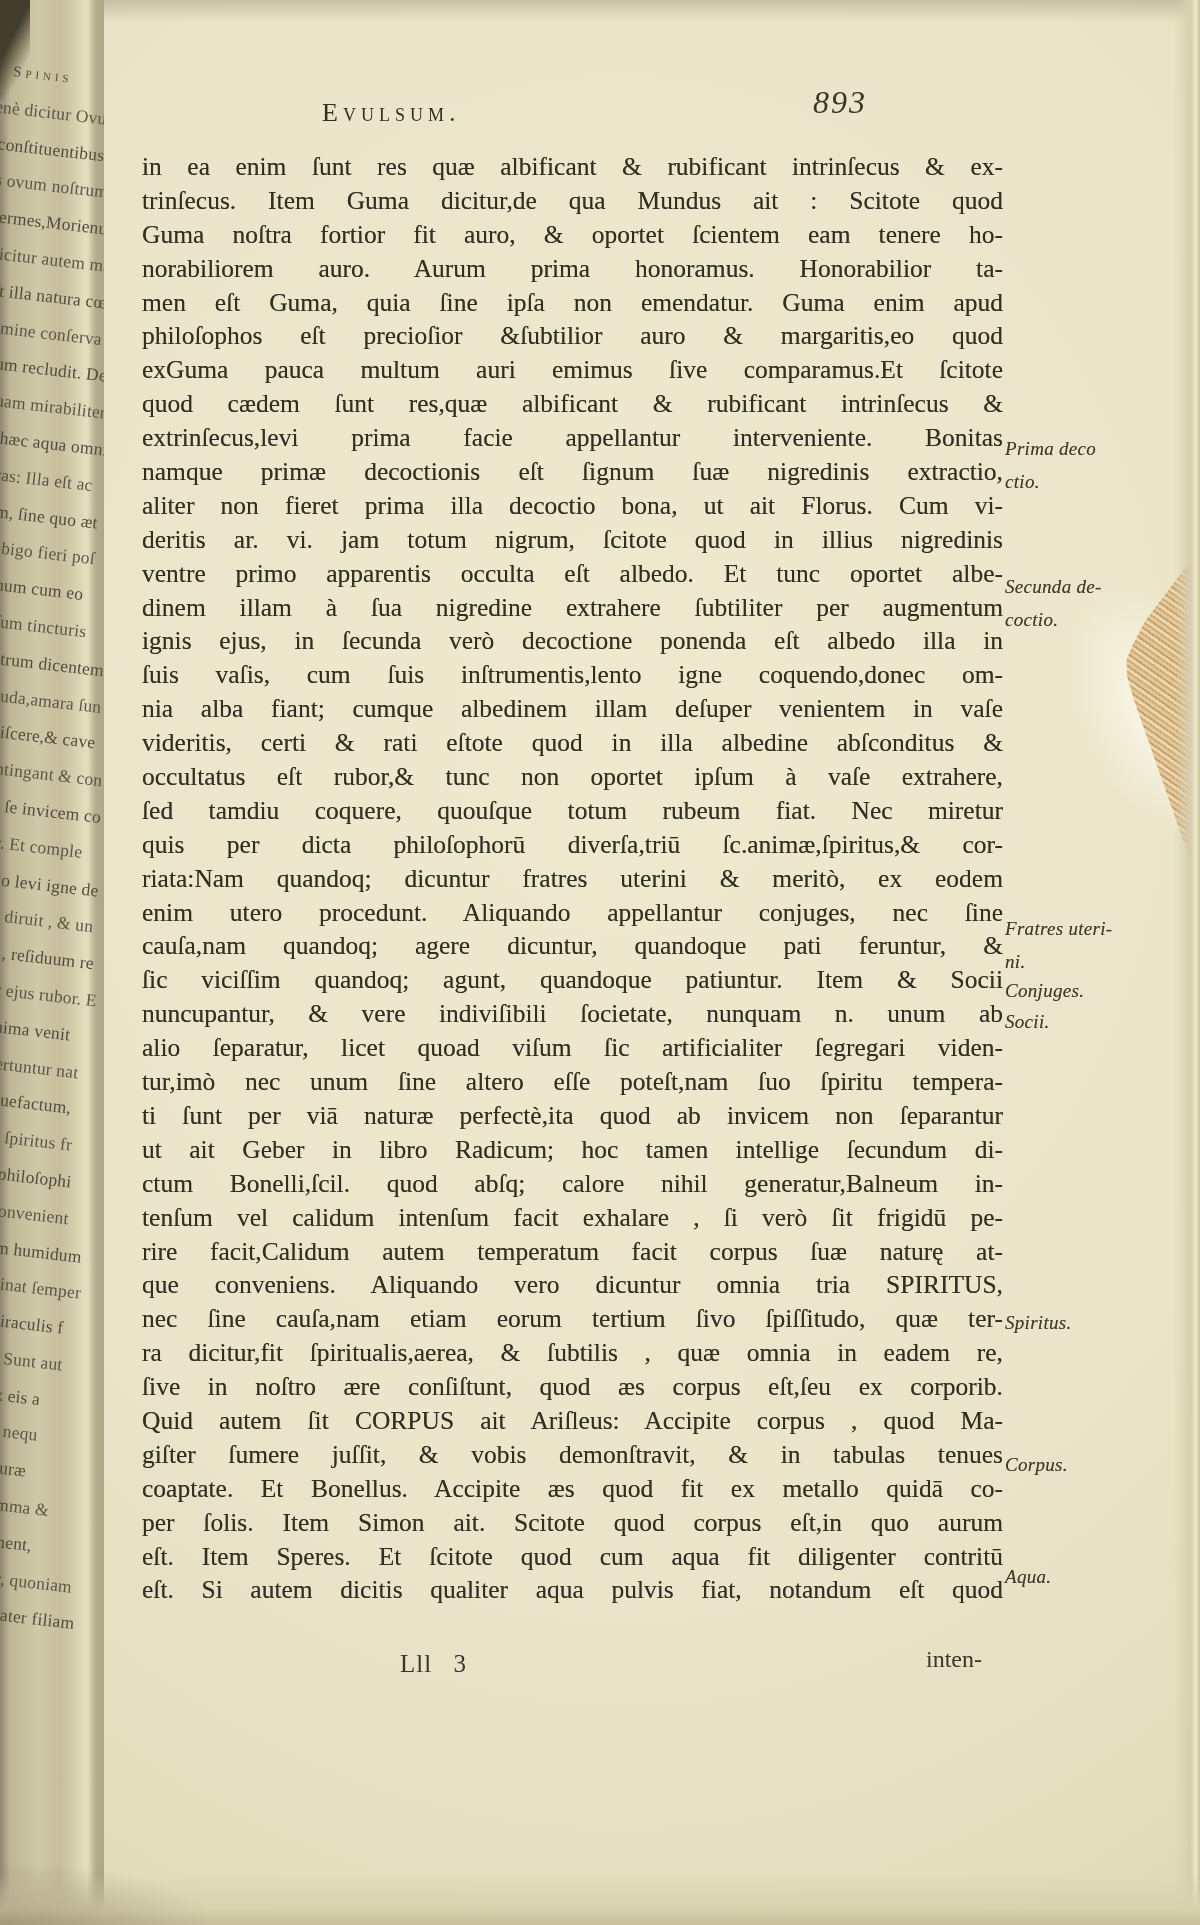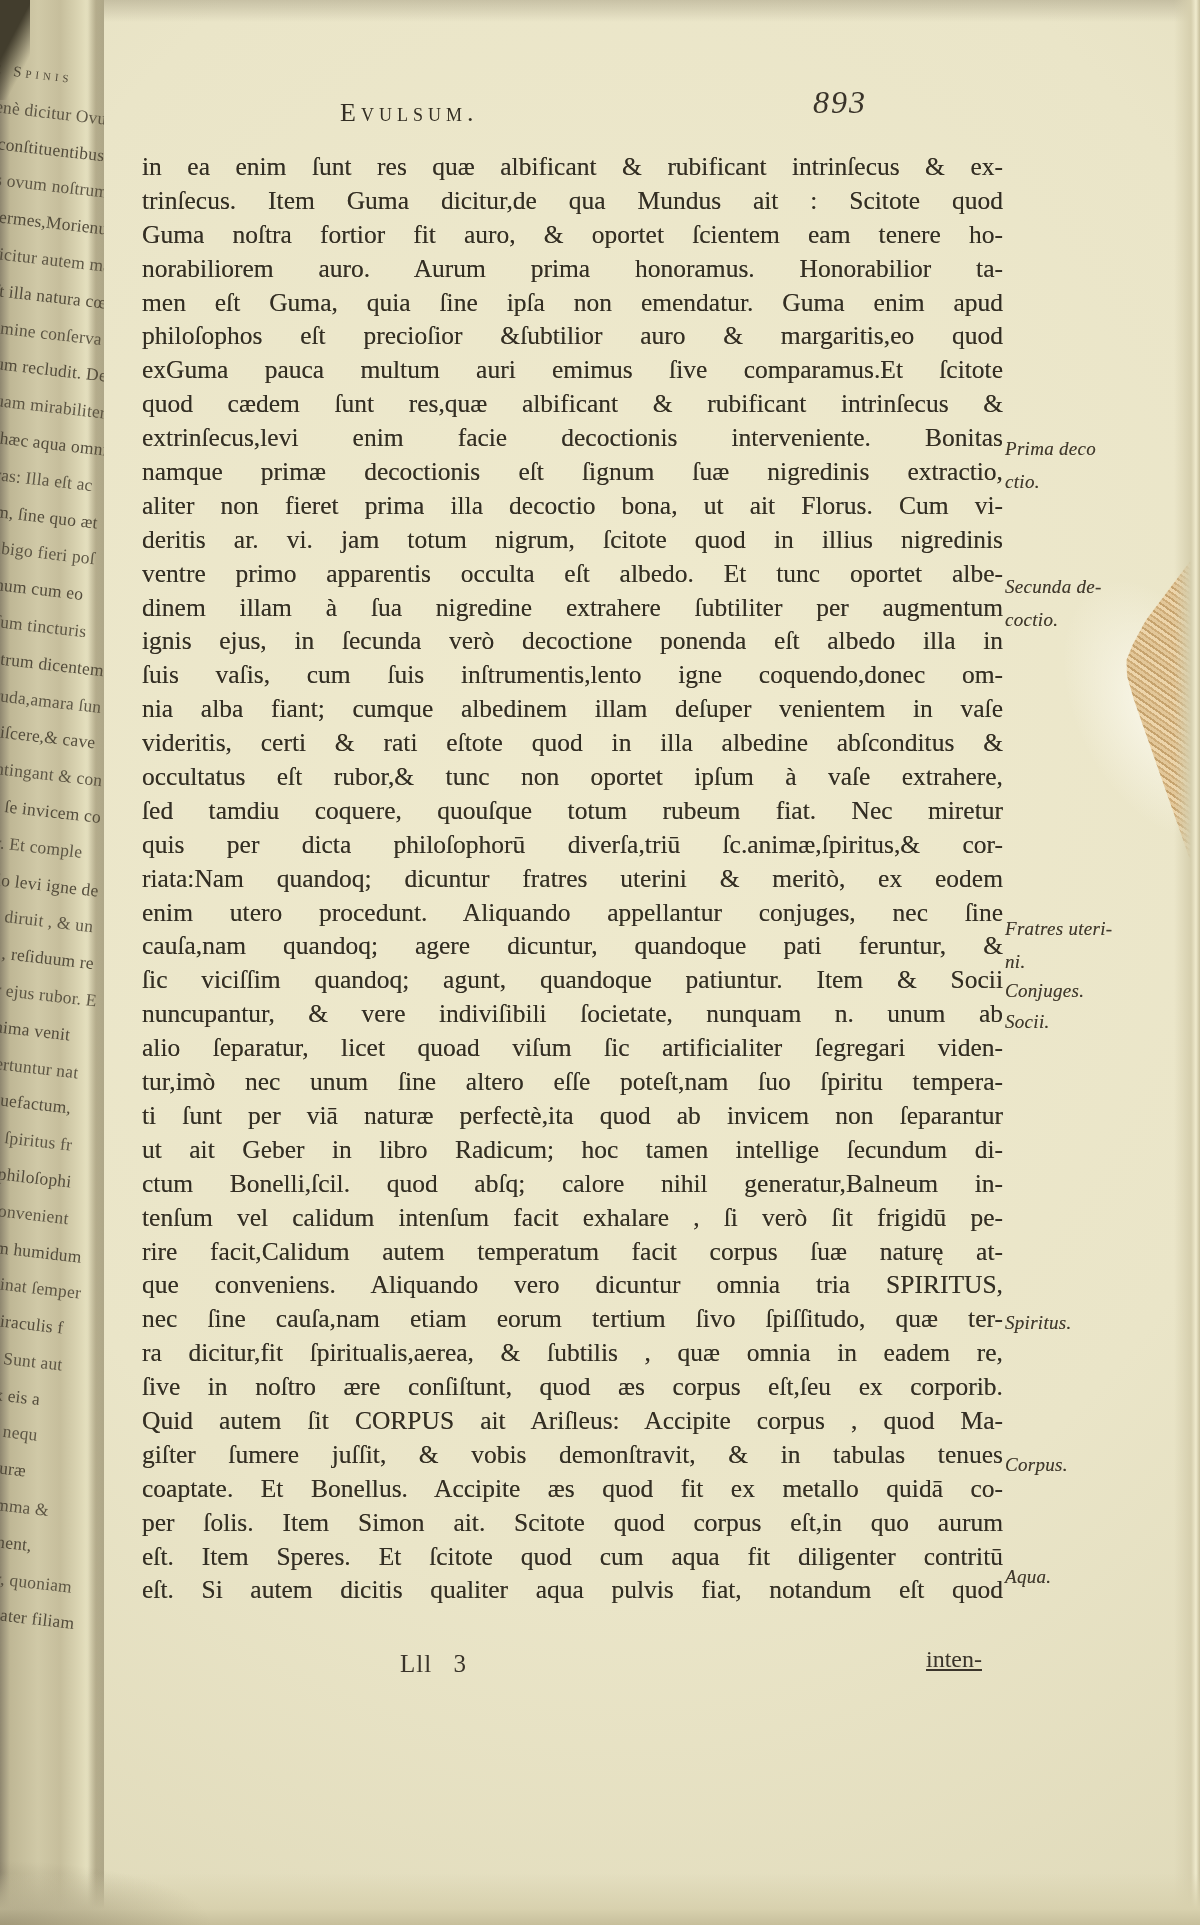--- a/index.html
+++ b/index.html
@@ -48,21 +48,21 @@
   .frag-col{position:absolute;left:-14px;top:50px;width:150px;}
   .frag{
     height:36.8px;line-height:36.8px;font-size:17.5px;color:#4a4334;
     white-space:nowrap;transform:rotate(6.5deg);transform-origin:0 60%;
     letter-spacing:.2px;opacity:.93;
   }
   .frag:nth-child(even){opacity:.85;}
   .frag:first-child{font-size:15px;letter-spacing:4px;font-variant:small-caps;padding-left:6px;}
   
   .header-title{
-    position:absolute;left:340px;top:98px;
+    position:absolute;left:322px;top:98px;
     font-variant:small-caps;font-size:26px;letter-spacing:5px;color:#332e23;text-align:center;
   }
   .page-number{
     position:absolute;left:813px;top:84px;
     font-size:32px;color:#3a342a;letter-spacing:2px;font-style:italic;
   }
   
   .body-text{
     position:absolute;left:115px;top:150px;width:888px;color:#332e23;
     font-size:25.5px;line-height:33.9px;
@@ -76,21 +76,21 @@
     position:absolute;left:1005px;width:185px;
     font-style:italic;font-size:19px;line-height:33px;color:#40392c;
     letter-spacing:.3px;text-shadow:0 0 .4px rgba(64,57,44,.5);
   }
   
   .signature{
     position:absolute;left:400px;top:1650px;font-size:25px;color:#3a342a;
     word-spacing:14px;letter-spacing:1px;
   }
   .catchword{
-    position:absolute;left:926px;top:1646px;font-size:24px;color:#3a342a;text-decoration:underline;
+    position:absolute;left:926px;top:1646px;font-size:24px;color:#3a342a;
   }
   
   .bookmark-halo{
     position:absolute;left:1028px;top:528px;width:220px;height:400px;
     transform:rotate(-26deg);
     background:radial-gradient(ellipse 52% 48% at 62% 48%, rgba(250,248,236,.95), rgba(250,248,236,0) 72%);
   }
   .bookmark{
     position:absolute;left:1100px;top:520px;width:100px;height:400px;
     background:#d7b886;
@@ -160,21 +160,21 @@
 
   <div class="body-text">
       <div class="body-line">in ea enim ſunt res quæ albificant &amp; rubificant intrinſecus &amp; ex-</div>
       <div class="body-line">trinſecus.  Item Guma dicitur,de qua Mundus ait : Scitote quod</div>
       <div class="body-line">Guma noſtra fortior fit auro, &amp; oportet ſcientem eam tenere ho-</div>
       <div class="body-line">norabiliorem auro.  Aurum prima honoramus. Honorabilior ta-</div>
       <div class="body-line">men eſt Guma, quia ſine ipſa non emendatur.  Guma enim apud</div>
       <div class="body-line">philoſophos eſt precioſior &amp;ſubtilior auro &amp; margaritis,eo quod</div>
       <div class="body-line">exGuma pauca multum auri emimus ſive comparamus.Et ſcitote</div>
       <div class="body-line">quod cædem ſunt res,quæ albificant &amp; rubificant intrinſecus &amp;</div>
-      <div class="body-line">extrinſecus,levi enim facie decoctionis interveniente.  Bonitas</div>
+      <div class="body-line">extrinſecus,levi prima facie appellantur interveniente.  Bonitas</div>
       <div class="body-line">namque primæ decoctionis eſt ſignum ſuæ nigredinis extractio,</div>
       <div class="body-line">aliter non fieret prima illa decoctio bona, ut ait Florus.  Cum vi-</div>
       <div class="body-line">deritis ar. vi. jam totum nigrum, ſcitote quod in illius nigredinis</div>
       <div class="body-line">ventre primo apparentis occulta eſt albedo. Et tunc oportet albe-</div>
       <div class="body-line">dinem illam à ſua nigredine extrahere ſubtiliter per augmentum</div>
       <div class="body-line">ignis ejus, in ſecunda verò decoctione ponenda eſt albedo illa in</div>
       <div class="body-line">ſuis vaſis, cum ſuis inſtrumentis,lento igne coquendo,donec om-</div>
       <div class="body-line">nia alba fiant; cumque albedinem illam deſuper venientem in vaſe</div>
       <div class="body-line">videritis, certi &amp; rati eſtote quod in illa albedine abſconditus &amp;</div>
       <div class="body-line">occultatus eſt rubor,&amp; tunc non oportet ipſum à vaſe extrahere,</div>

